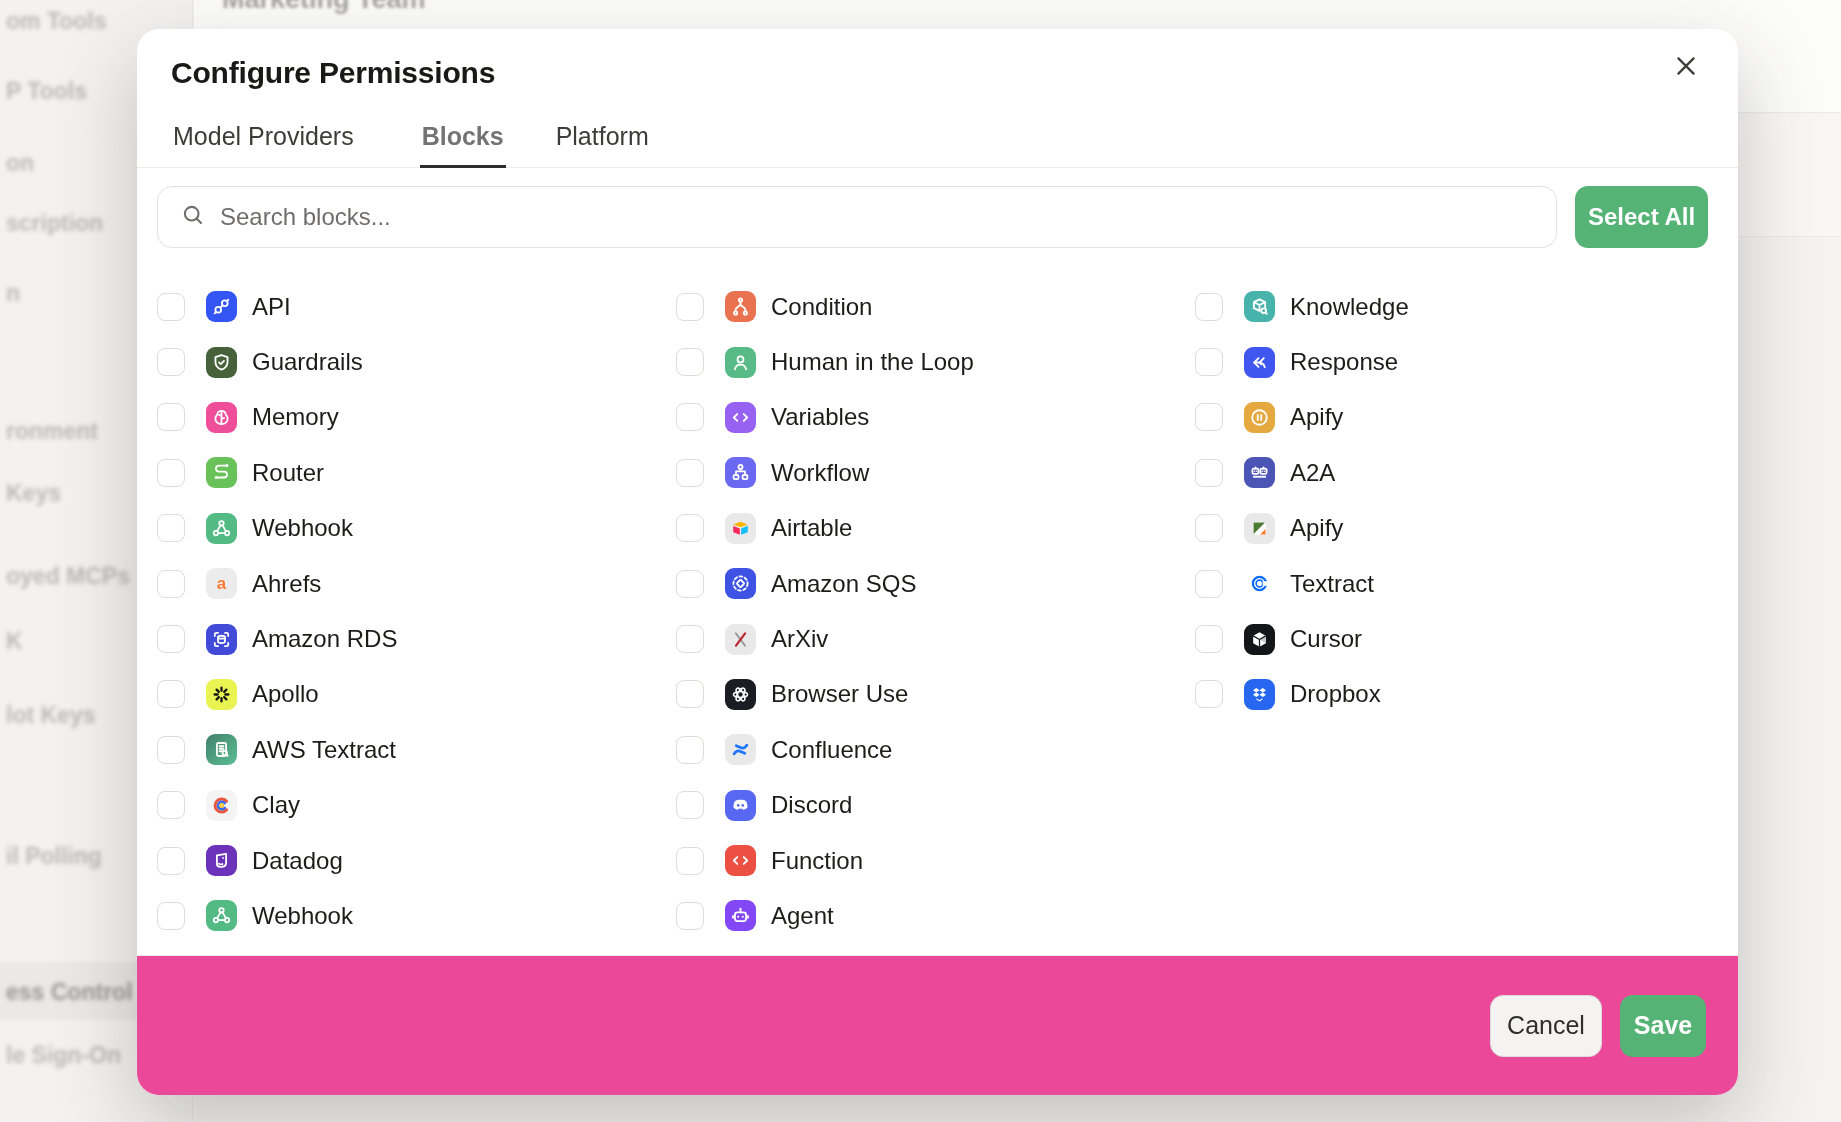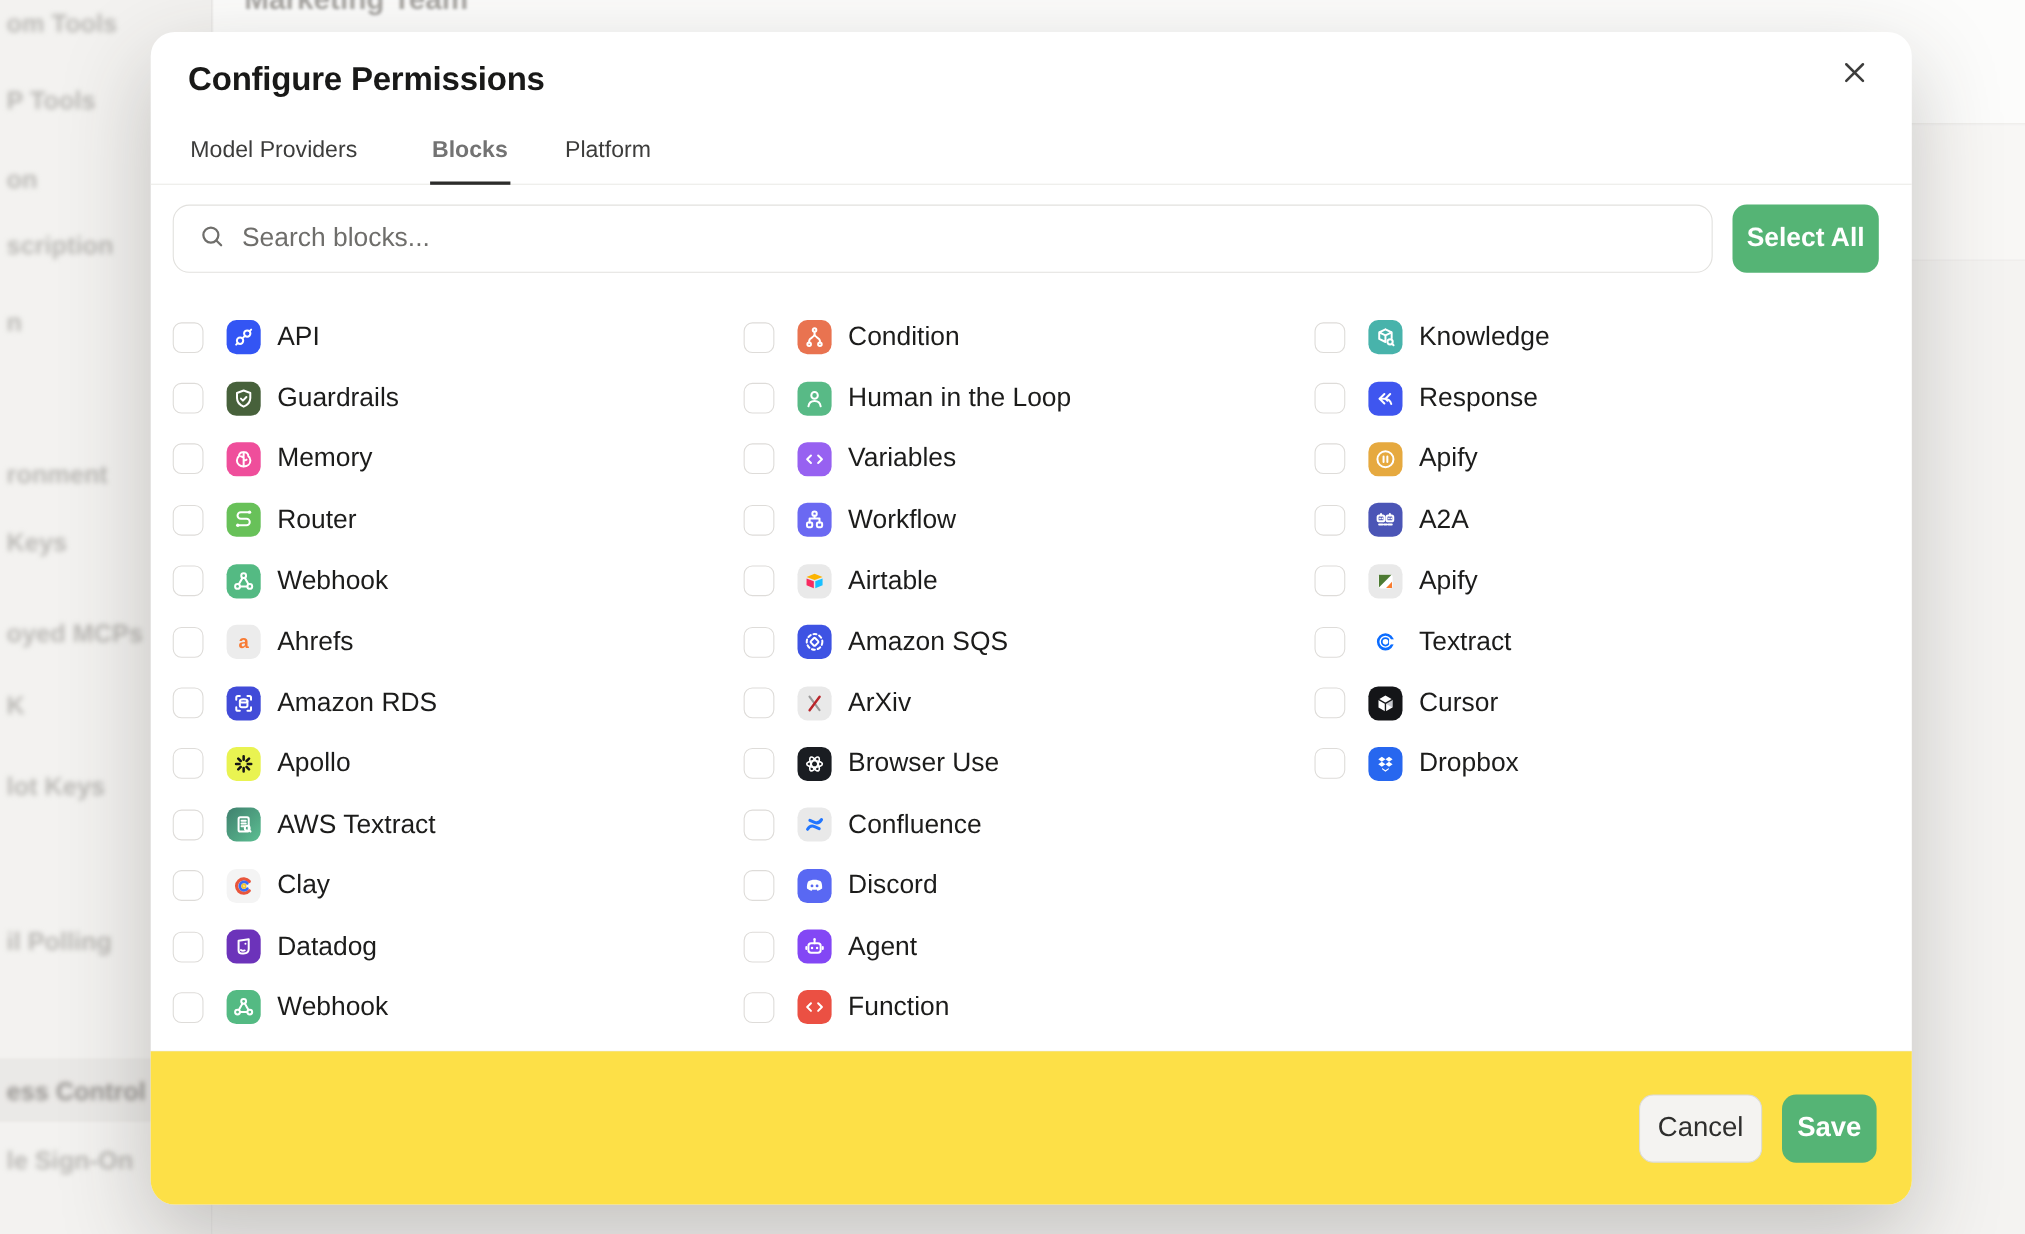--- a/index.html
+++ b/index.html
@@ -27,21 +27,21 @@
   
   .modal { position:absolute; left:137px; top:29px; width:1601px; height:1066px;
     background:#fff; border-radius:22px; box-shadow:0 30px 80px rgba(50,48,45,.25); }
   .modal-header { padding:26px 36px 0 34px; position:relative; }
   .modal-title { font-size:30px; line-height:36px; font-weight:700; color:#191918;
     letter-spacing:-.2px; }
   .close-btn { position:absolute; top:16px; right:30px; width:44px; height:44px;
     display:flex; align-items:center; justify-content:center; cursor:pointer; border:none;
     background:transparent; }
   .tabs { display:flex; gap:48px; margin-top:30px; }
-  .tab { font-size:21px; line-height:31px; color:#3c3c3b; font-weight:500;
+  .tab { font-size:25px; line-height:31px; color:#3c3c3b; font-weight:500;
     padding:0 2px 13px 2px; cursor:pointer; border-bottom:3.5px solid transparent; }
   .tab.active { color:#737373; font-weight:700; border-bottom-color:#2c2c2b;margin-left:16px; }
   .header-line { height:1px; background:#ecebe8; width:100%; margin-top:-1px; }
 
   .modal-body { padding:0 30px 0 20px; }
   .search-row { margin-top:18px; display:flex; gap:18px; height:62px; }
   .search-box { flex:1; border:1.5px solid #e2e1de; border-radius:15px; background:#fff;
     display:flex; align-items:center; padding-left:22px; gap:14px; }
   .search-box input { border:none; outline:none; flex:1; font-size:24px; color:#333;
     font-family:inherit; background:transparent; }
@@ -54,21 +54,21 @@
   .block-item { display:flex; align-items:center; cursor:default; }
   .cb { width:28px; height:28px; border:1.5px solid #dedcd9; border-radius:8px;
     background:#fff; margin-right:21px; flex:none; cursor:pointer; }
   .tile { width:31px; height:31px; border-radius:9px; margin-right:15px; flex:none;
     display:flex; align-items:center; justify-content:center; }
   .tile svg { width:23px; height:23px; display:block; }
   .block-label { font-size:24px; color:#1c1c1b; font-weight:500; white-space:nowrap; }
 
   .modal-footer { position:absolute; left:0; right:0; bottom:0; height:140px;
     border-top:1px solid #ecebe8; display:flex; align-items:center; justify-content:flex-end;
-    gap:18px; padding-right:32px; border-radius:0 0 22px 22px; background:#fde047; }
+    gap:18px; padding-right:32px; border-radius:0 0 22px 22px; background:#ec4899; }
   .btn-cancel { width:112px; height:62px; background:#f4f3f1; border:1.5px solid #dbdad7;
     border-radius:13px; font-size:25px; color:#2e2e2d; font-weight:500; font-family:inherit;
     cursor:pointer; }
   .btn-save { width:86px; height:62px; background:#55b475; border:none; border-radius:13px;
     font-size:25px; color:#fff; font-weight:600; font-family:inherit; cursor:pointer; }
 </style>
 </head>
 <body>
 
 <div class="bg-layer">
@@ -374,39 +374,39 @@
             <svg viewBox="0 0 24 24" fill="none" stroke="#fff" stroke-width="1.9" stroke-linecap="round" stroke-linejoin="round">
               <path fill="#fff" stroke="none" d="M12 6.1c2.3 0 4.4.5 6.1 1.6.9 2 1.3 4.2 1.1 6.6-1.5 1.2-3.1 1.9-4.6 2.2l-.7-1.3c-.6.2-1.2.3-1.9.3s-1.3-.1-1.9-.3l-.7 1.3c-1.5-.3-3.1-1-4.6-2.2-.2-2.4.2-4.6 1.1-6.6C7.6 6.6 9.7 6.1 12 6.1z"></path>
               <circle cx="9.6" cy="11.9" r="1.35" fill="#5968f3" stroke="none"></circle>
               <circle cx="14.4" cy="11.9" r="1.35" fill="#5968f3" stroke="none"></circle>
             </svg>
           </span>
           <span class="block-label">Discord</span>
         </div>
         <div class="block-item">
           <span class="cb" role="checkbox" aria-checked="false"></span>
+          <span class="tile" style="background: rgb(235, 80, 67);">
+            <svg viewBox="0 0 24 24" fill="none" stroke="#fff" stroke-width="1.9" stroke-linecap="round" stroke-linejoin="round">
+              <path d="M8.6 8.4L5 12l3.6 3.6M15.4 8.4L19 12l-3.6 3.6"></path>
+            </svg>
+          </span>
+          <span class="block-label">Function</span>
+        </div>
+        <div class="block-item">
+          <span class="cb" role="checkbox" aria-checked="false"></span>
           <span class="tile" style="background: rgb(131, 71, 245);">
             <svg viewBox="0 0 24 24" fill="none" stroke="#fff" stroke-width="1.9" stroke-linecap="round" stroke-linejoin="round">
               <rect x="6.2" y="8.8" width="11.6" height="9" rx="2.6"></rect>
               <circle cx="12" cy="5.2" r="1.2" fill="#fff" stroke="none"></circle>
               <path d="M12 6.4v2.4M4.2 12.4v2M19.8 12.4v2"></path>
               <circle cx="9.6" cy="13.3" r="1.15" fill="#fff" stroke="none"></circle>
               <circle cx="14.4" cy="13.3" r="1.15" fill="#fff" stroke="none"></circle>
             </svg>
           </span>
           <span class="block-label">Agent</span>
-        </div>
-        <div class="block-item">
-          <span class="cb" role="checkbox" aria-checked="false"></span>
-          <span class="tile" style="background: rgb(235, 80, 67);">
-            <svg viewBox="0 0 24 24" fill="none" stroke="#fff" stroke-width="1.9" stroke-linecap="round" stroke-linejoin="round">
-              <path d="M8.6 8.4L5 12l3.6 3.6M15.4 8.4L19 12l-3.6 3.6"></path>
-            </svg>
-          </span>
-          <span class="block-label">Function</span>
         </div>
         <div class="block-item">
           <span class="cb" role="checkbox" aria-checked="false"></span>
           <span class="tile" style="background: rgb(72, 179, 171);">
             <svg viewBox="0 0 24 24" fill="none" stroke="#fff" stroke-width="1.9" stroke-linecap="round" stroke-linejoin="round">
               <path d="M12 4.6l5.9 2.9v5.6M12 4.6L6.1 7.5v6.2l5.9 2.9M12 10.4L6.1 7.5M12 10.4l5.9-2.9M12 10.4v6.2"></path>
               <circle cx="16.4" cy="16.4" r="2.5"></circle>
               <path d="M18.2 18.2l1.5 1.5"></path>
             </svg>
           </span>

